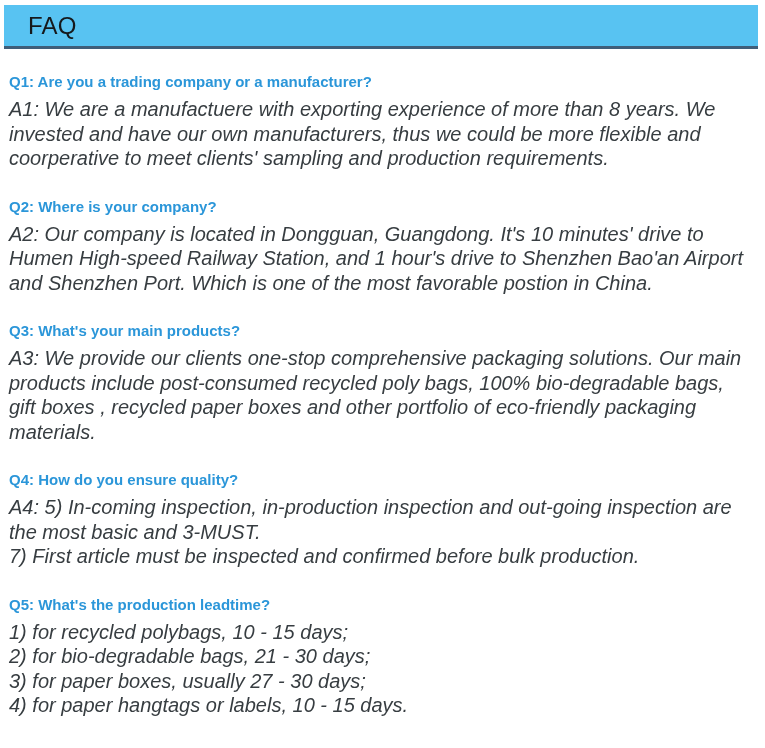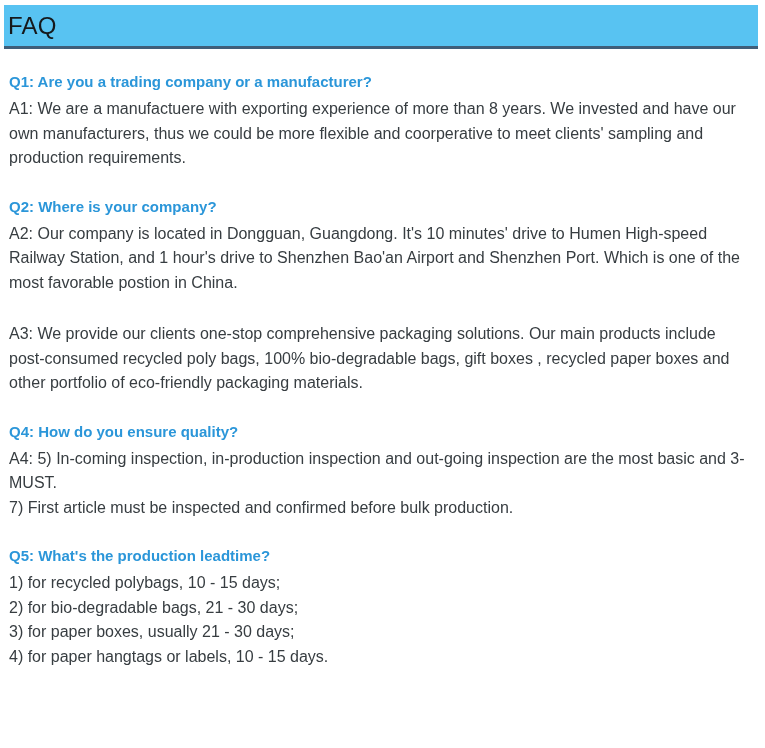--- a/index.html
+++ b/index.html
@@ -16,21 +16,21 @@
     overflow: hidden;
     box-sizing: border-box;
   }
   .banner {
     margin: 5px 7px 0 4px;
     height: 44px;
     background: var(--banner-bg, #58c3f2);
     border-bottom: 3px solid var(--banner-border, #3f5e79);
     display: flex;
     align-items: center;
-    padding-left: 4px;
+    padding-left: 24px;
     box-sizing: border-box;
   }
   .banner h1 {
     margin: 0;
     font-size: 24px;
     font-weight: 400;
     letter-spacing: 0.2px;
     color: #15191c;
   }
   .content {
@@ -43,23 +43,24 @@
     margin-top: 24px;
   }
   .faq-question {
     margin: 0 0 7px 0;
     font-size: 15px;
     font-weight: 700;
     color: var(--question-color, #2b96d9);
   }
   .faq-answer p {
     margin: 0;
-    font-size: 16px;
+    font-size: 20px;
     line-height: 24.5px;
     color: var(--body-color, #373d41);
+    font-style: italic;
   }
 </style>
 </head>
 <body>
 
 <div class="page">
   <header class="banner">
     <h1>FAQ</h1>
   </header>
   <main class="content" id="faq-list">
@@ -71,36 +72,37 @@
   </section>
 
   <section class="faq-item">
     <h2 class="faq-question">Q2: Where is your company?</h2>
     <div class="faq-answer">
           <p>A2: Our company is located in Dongguan, Guangdong. It's 10 minutes' drive to Humen High-speed Railway Station, and 1 hour's drive to Shenzhen Bao'an Airport and Shenzhen Port. Which is one of the most favorable postion in China.</p>
         </div>
   </section>
 
   <section class="faq-item">
+    <h2 class="faq-question">Q3: What's your main products?</h2>
     <div class="faq-answer">
           <p>A3: We provide our clients one-stop comprehensive packaging solutions. Our main products include post-consumed recycled poly bags, 100% bio-degradable bags, gift boxes , recycled paper boxes and other portfolio of eco-friendly packaging materials.</p>
         </div>
   </section>
 
   <section class="faq-item">
     <h2 class="faq-question">Q4: How do you ensure quality?</h2>
     <div class="faq-answer">
           <p>A4: 5) In-coming inspection, in-production inspection and out-going inspection are the most basic and 3-MUST.</p>
           <p>7) First article must be inspected and confirmed before bulk production.</p>
         </div>
   </section>
 
   <section class="faq-item">
     <h2 class="faq-question">Q5: What's the production leadtime?</h2>
     <div class="faq-answer">
           <p>1) for recycled polybags, 10 - 15 days;</p>
           <p>2) for bio-degradable bags, 21 - 30 days;</p>
-          <p>3) for paper boxes, usually 21 - 30 days;</p>
+          <p>3) for paper boxes, usually 27 - 30 days;</p>
           <p>4) for paper hangtags or labels, 10 - 15 days.</p>
         </div>
   </section>
 </main>
 </div>
 
 </body></html>

